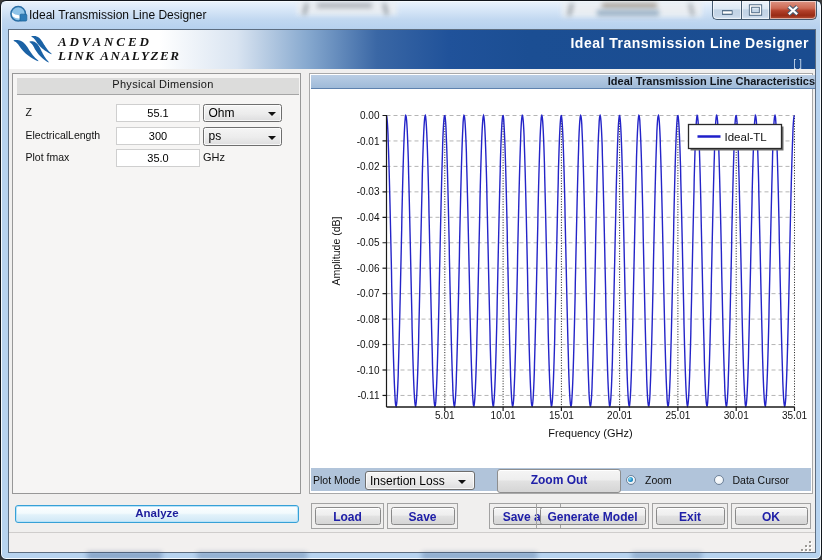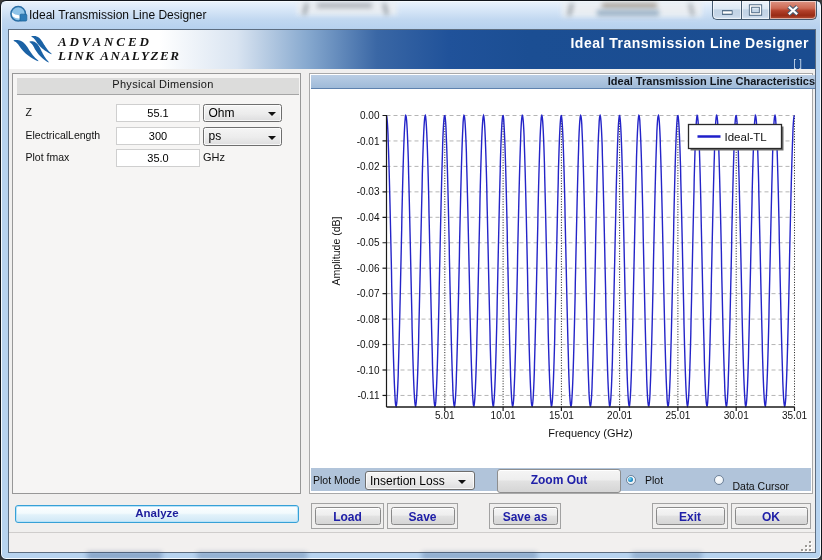--- a/index.html
+++ b/index.html
@@ -213,34 +213,37 @@
 <rect x="380.5" y="52.5" width="93" height="24" fill="#6e6e6e"></rect>
           <rect x="378.5" y="50.5" width="93" height="24" fill="#ffffff" stroke="#2a2a2a" stroke-width="1.3"></rect>
 <line x1="387.5" y1="62.5" x2="410.5" y2="62.5" stroke="#1f1fca" stroke-width="2.3"></line>
 <text x="414.5" y="66.8" font-size="11.5" fill="#111">Ideal-TL</text>
 </svg>
       <div id="pstrip">
         <div class="slabel" style="left:2px;top:6px">Plot Mode</div>
         <div id="pmcombo">Insertion Loss</div>
         <div id="zoomout">Zoom Out</div>
         <div class="radio sel" style="left:314.5px;top:6.5px"></div>
-        <div class="slabel" style="left:334px;top:6px">Plot</div>
+        <div class="slabel" style="left:334px;top:6px">Zoom</div>
         <div class="radio" style="left:402.5px;top:6.5px"></div>
-        <div class="slabel" style="left:421.5px;top:12px">Data Cursor</div>
+        <div class="slabel" style="left:421.5px;top:6px">Data Cursor</div>
       </div>
     </div>
 
     <div class="bgroup" style="left:378px;width:71px">
         <div class="wbtn" style="line-height:18px">Save</div>
       </div>
     <div class="bgroup" style="left:302px;width:73px">
         <div class="wbtn" style="line-height:18px">Load</div>
       </div>
     <div class="bgroup" style="left:480px;width:72px">
         <div class="wbtn" style="line-height:18px">Save as</div>
+      </div>
+    <div class="bgroup" style="left:527px;width:113px">
+        <div class="wbtn" style="line-height:18px">Generate Model</div>
       </div>
     <div class="bgroup" style="left:722px;width:80px">
         <div class="wbtn" style="line-height:18px">OK</div>
       </div>
     <div class="bgroup" style="left:643px;width:76px">
         <div class="wbtn" style="line-height:18px">Exit</div>
       </div>
 
     <div id="status">
       <div class="grip" style="right:4px;top:8px"></div>

